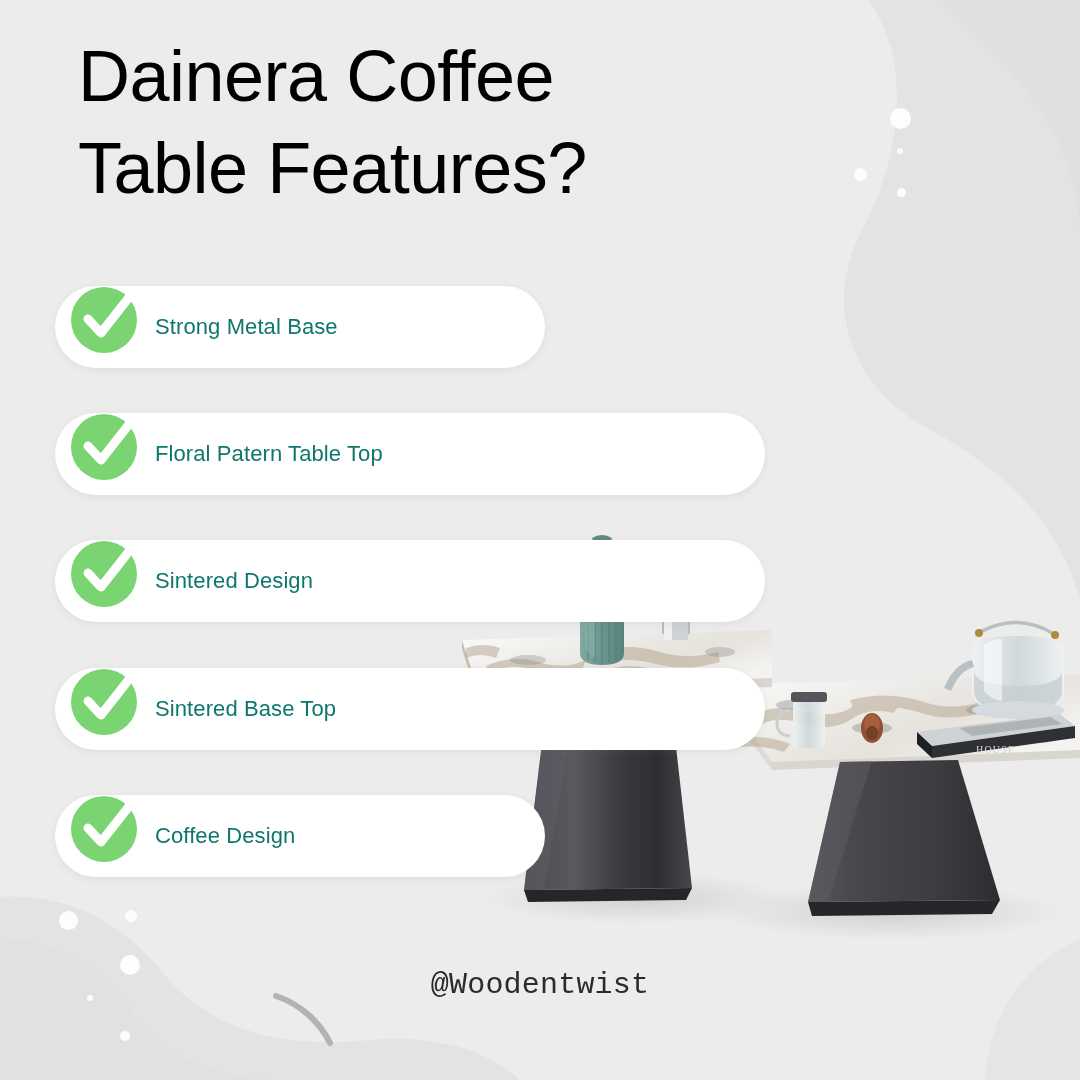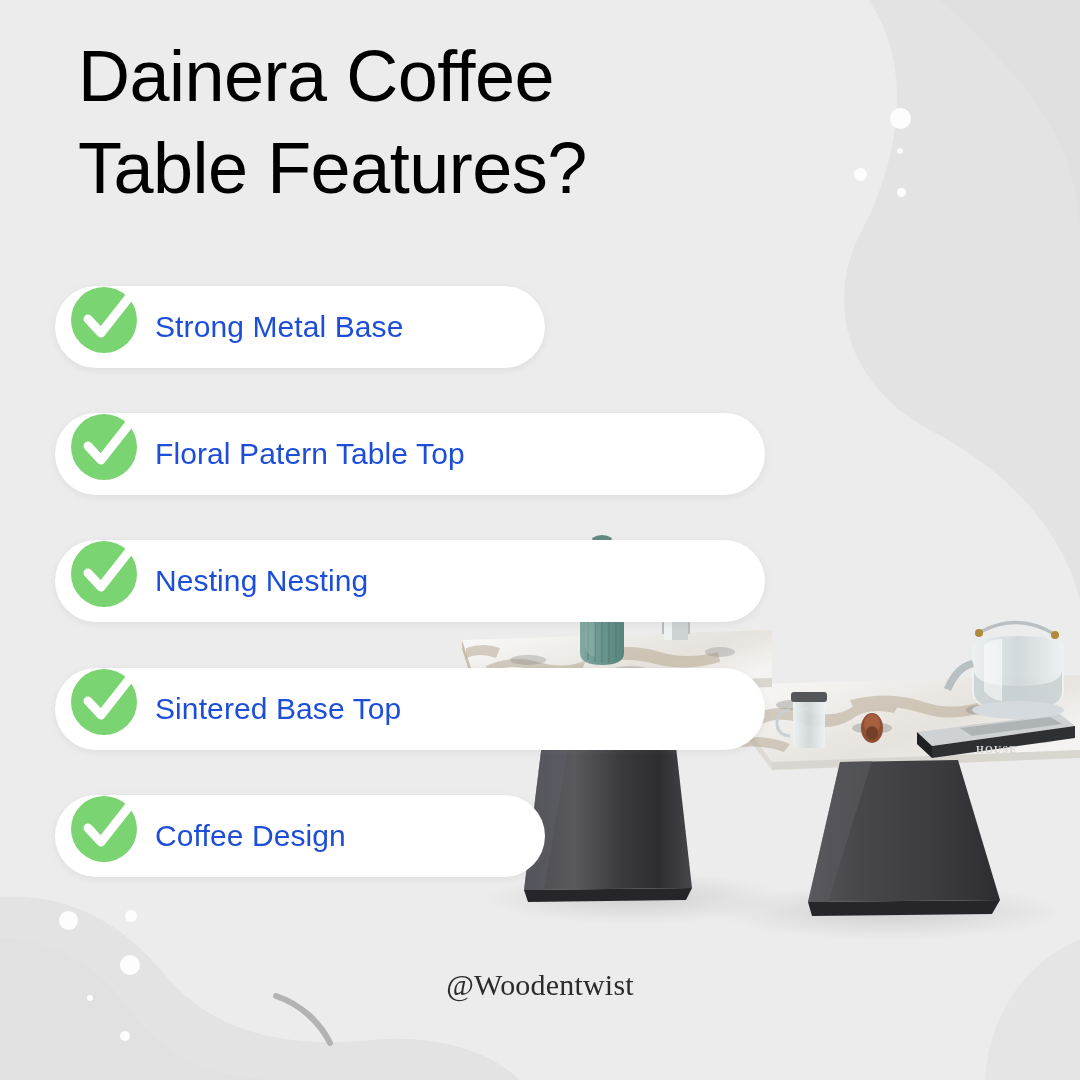--- a/index.html
+++ b/index.html
@@ -37,31 +37,31 @@
   }
   .check-badge .circle {
     position:absolute; left:3px; top:8px;
     width:66px; height:66px; border-radius:50%;
     background:#7bd472;
   }
   .check-badge svg { position:absolute; left:0; top:0; width:76px; height:76px; overflow:visible; }
   .feat-label {
     position:absolute; left:100px; top:0; height:82px;
     display:flex; align-items:center;
-    font-size:30px; font-weight:400; color:#1d4ed8;
+    font-size:22px; font-weight:400; color:#0f766e;
     letter-spacing:0.1px; white-space:nowrap; z-index:3;
   }
 
   
-  .photo { position:absolute; left:420px; top:500px; width:660px; height:450px; z-index:4;font-weight:bold; }
+  .photo { position:absolute; left:420px; top:500px; width:660px; height:450px; z-index:4; }
 
   
   .handle {
     position:absolute; left:0; right:0; top:968px; z-index:7;
-    text-align:center; font-family:Liberation Serif, serif;
+    text-align:center; font-family:Liberation Mono, monospace;
     font-size:30px; color:#2b2b2b; letter-spacing:0.2px;
   }
 </style>
 </head>
 <body>
 
 <div id="stage">
 
   <div class="bg-layer">
     <svg width="1080" height="1080" viewBox="0 0 1080 1080">
@@ -259,21 +259,21 @@
     </div>
 
     <div class="feature-row" style="top:540px;">
       <div class="pill" style="width:710px;"></div>
       <div class="check-badge">
         <div class="circle"></div>
         <svg viewBox="0 0 76 76">
             <path d="M20 40 L33 54 L66 12" fill="none" stroke="#ffffff" stroke-width="9" stroke-linecap="round" stroke-linejoin="round"></path>
           </svg>
       </div>
-      <div class="feat-label">Nesting Nesting</div>
+      <div class="feat-label">Sintered Design</div>
     </div>
 
     <div class="feature-row" style="top:668px;">
       <div class="pill" style="width:710px;"></div>
       <div class="check-badge">
         <div class="circle"></div>
         <svg viewBox="0 0 76 76">
             <path d="M20 40 L33 54 L66 12" fill="none" stroke="#ffffff" stroke-width="9" stroke-linecap="round" stroke-linejoin="round"></path>
           </svg>
       </div>

